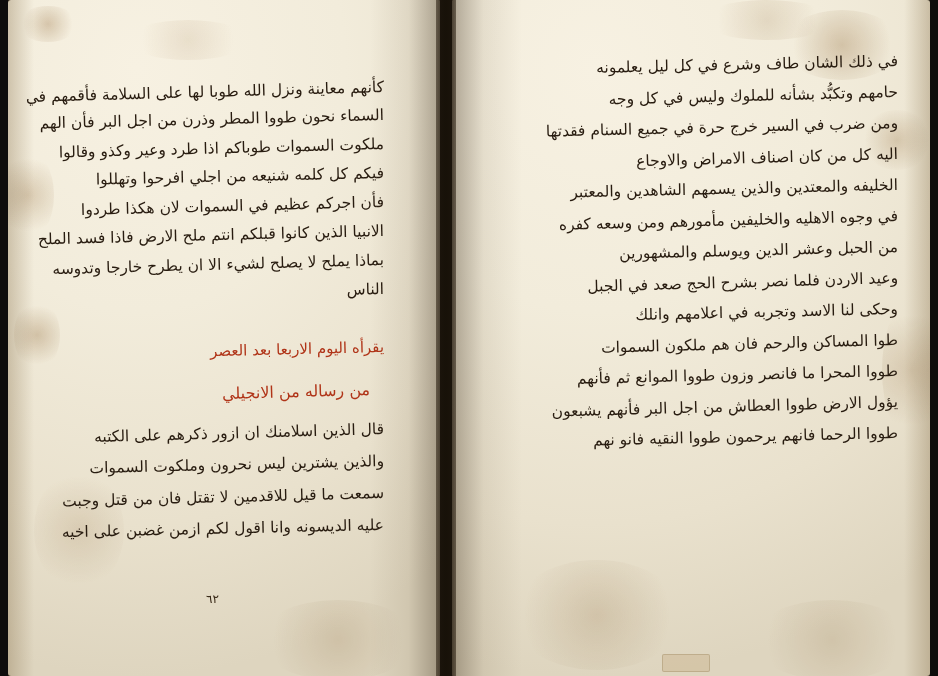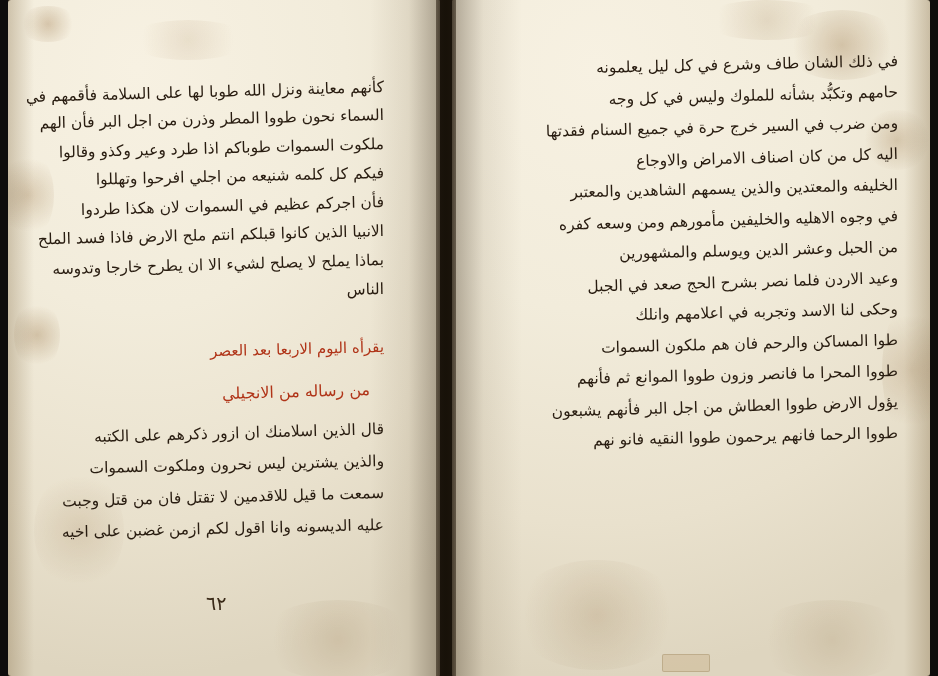--- a/index.html
+++ b/index.html
@@ -150,21 +150,21 @@
         <div class="line ink-red l" style="font-size:16px; transform:rotate(-1.6deg);">من رساله من الانجيلي</div>
       </div>
 
       <div class="textblock left-col" style="left:28px; top:420px; width:348px;">
         <div class="line ink-black l" style="font-size:15.5px; transform:rotate(-1.6deg); margin-bottom:14px;">قال الذين اسلامنك ان ازور ذكرهم على الكتبه</div>
         <div class="line ink-black l" style="font-size:15.5px; transform:rotate(-1.4deg); margin-bottom:14px;">والذين يشترين ليس نحرون وملكوت السموات</div>
         <div class="line ink-black l" style="font-size:15.5px; transform:rotate(-1.5deg); margin-bottom:14px;">سمعت ما قيل للاقدمين لا تقتل فان من قتل وجبت</div>
         <div class="line ink-black l" style="font-size:15.5px; transform:rotate(-1.3deg);">عليه الديسونه وانا اقول لكم ازمن غضبن على اخيه</div>
       </div>
 
-      <div class="folio" style="left:198px; top:592px; font-size:19px;">٦٢</div>
+      <div class="folio" style="left:198px; top:592px; font-size:12px;">٦٢</div>
     </div>
 
     <div class="leaf right">
 
       <div class="stain" style="left:330px; top:10px;  width:120px; height:70px; background:radial-gradient(circle, rgba(150,110,60,0.30), rgba(150,110,60,0) 70%);"></div>
       <div class="stain" style="left:410px; top:110px; width:70px;  height:60px; background:radial-gradient(circle, rgba(150,110,60,0.26), rgba(150,110,60,0) 70%);"></div>
       <div class="stain" style="left:250px; top:0px;   width:130px; height:40px; background:radial-gradient(circle, rgba(150,110,60,0.16), rgba(150,110,60,0) 72%);"></div>
       <div class="stain" style="left:430px; top:300px; width:60px;  height:140px;background:radial-gradient(circle, rgba(150,110,60,0.20), rgba(150,110,60,0) 72%);"></div>
       <div class="stain" style="left:60px;  top:560px; width:170px; height:110px;background:radial-gradient(circle, rgba(150,110,60,0.18), rgba(150,110,60,0) 72%);"></div>
       <div class="stain" style="left:300px; top:600px; width:160px; height:80px; background:radial-gradient(circle, rgba(150,110,60,0.14), rgba(150,110,60,0) 72%);"></div>

